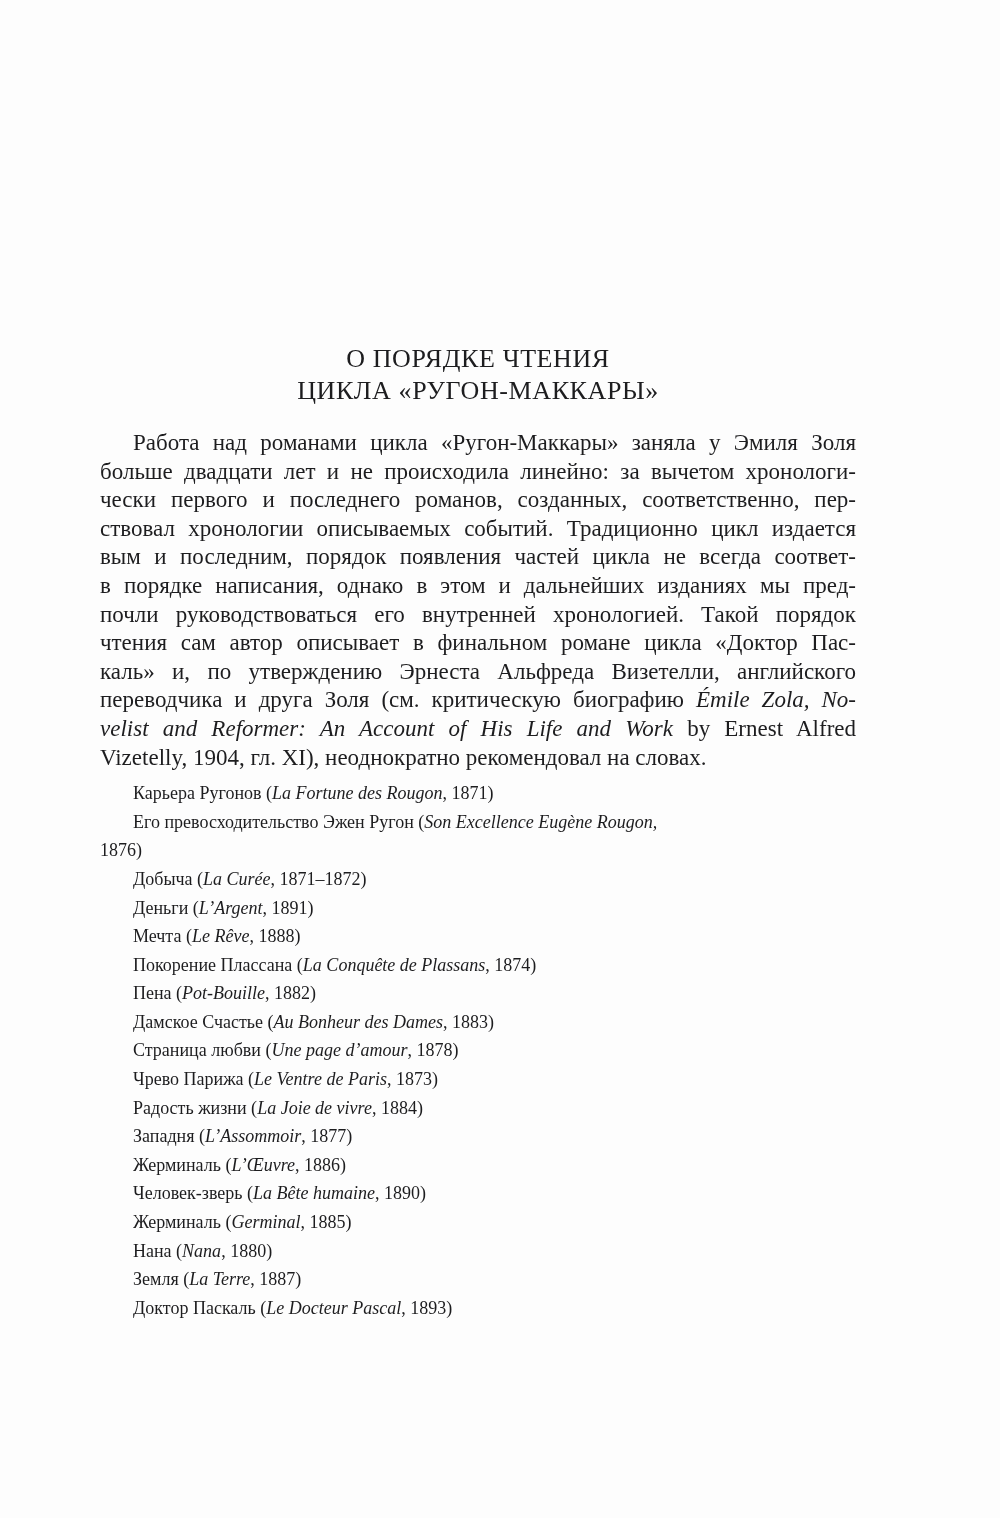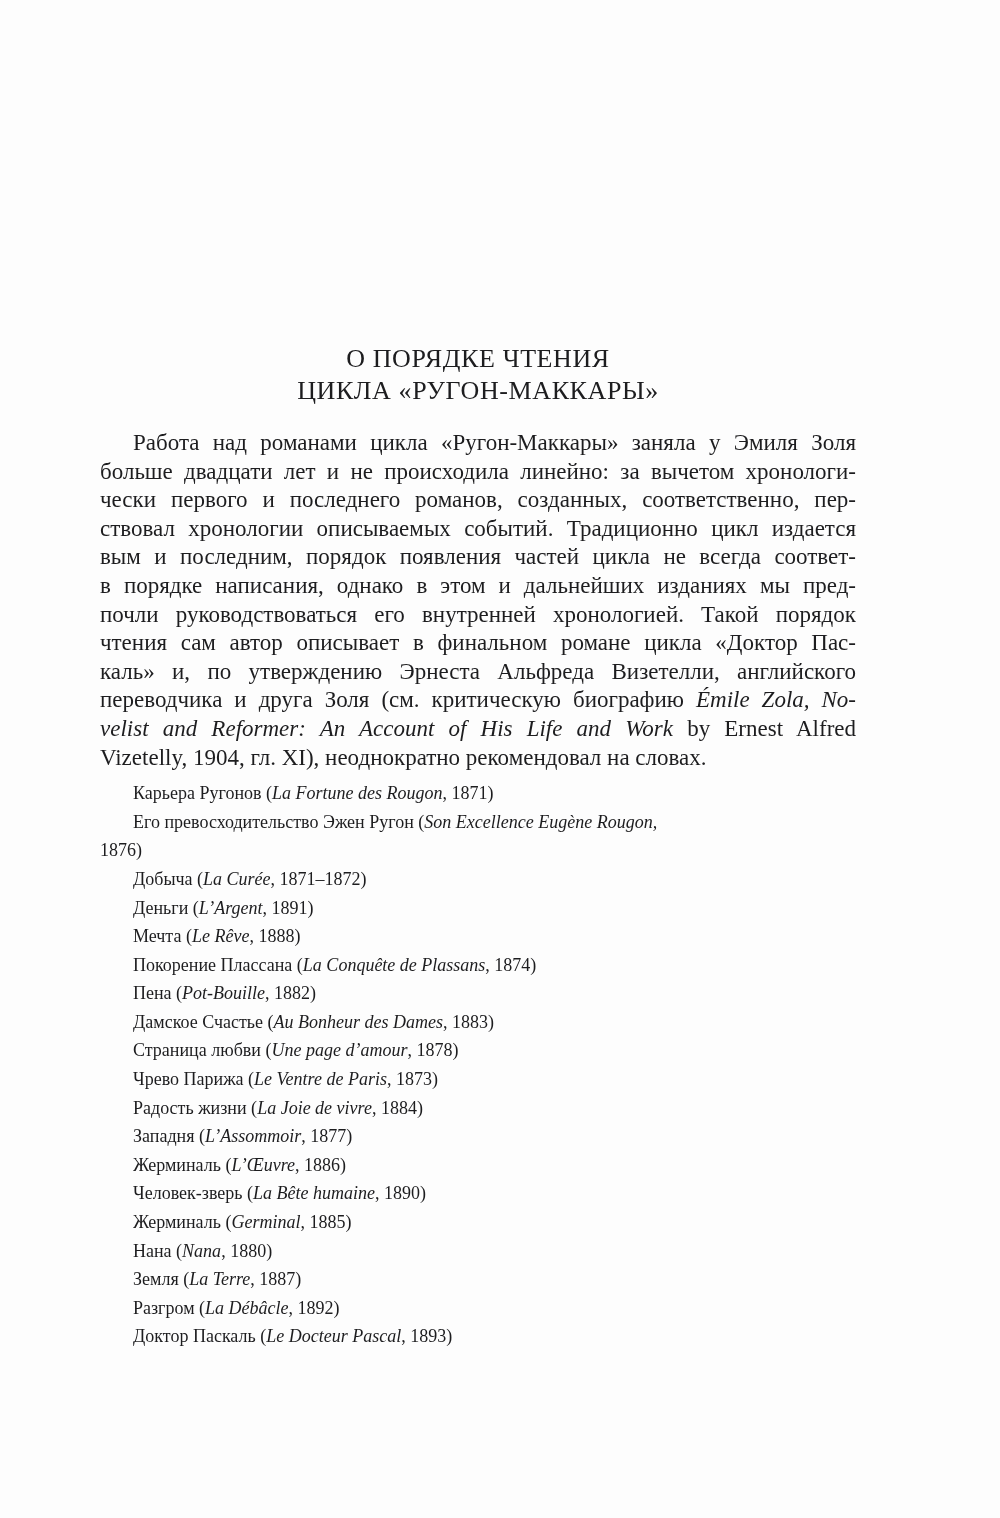--- a/index.html
+++ b/index.html
@@ -97,18 +97,17 @@
         <div class="line indent"><span>Дамское Счастье (</span><span class="it">Au Bonheur des Dames</span><span>, 1883)</span></div>
         <div class="line indent"><span>Страница любви (</span><span class="it">Une page d’amour</span><span>, 1878)</span></div>
         <div class="line indent"><span>Чрево Парижа (</span><span class="it">Le Ventre de Paris</span><span>, 1873)</span></div>
         <div class="line indent"><span>Радость жизни (</span><span class="it">La Joie de vivre</span><span>, 1884)</span></div>
         <div class="line indent"><span>Западня (</span><span class="it">L’Assommoir</span><span>, 1877)</span></div>
         <div class="line indent"><span>Жерминаль (</span><span class="it">L’Œuvre</span><span>, 1886)</span></div>
         <div class="line indent"><span>Человек-зверь (</span><span class="it">La Bête humaine</span><span>, 1890)</span></div>
         <div class="line indent"><span>Жерминаль (</span><span class="it">Germinal</span><span>, 1885)</span></div>
         <div class="line indent"><span>Нана (</span><span class="it">Nana</span><span>, 1880)</span></div>
         <div class="line indent"><span>Земля (</span><span class="it">La Terre</span><span>, 1887)</span></div>
-        <div class="line indent"><span>Разгром (</span><span class="it">La Débâcle</span><span>, 1892)</span></div>
         <div class="line indent"><span>Доктор Паскаль (</span><span class="it">Le Docteur Pascal</span><span>, 1893)</span></div>
       </div>
 
   </div>
 </div>
 
 </body></html>

